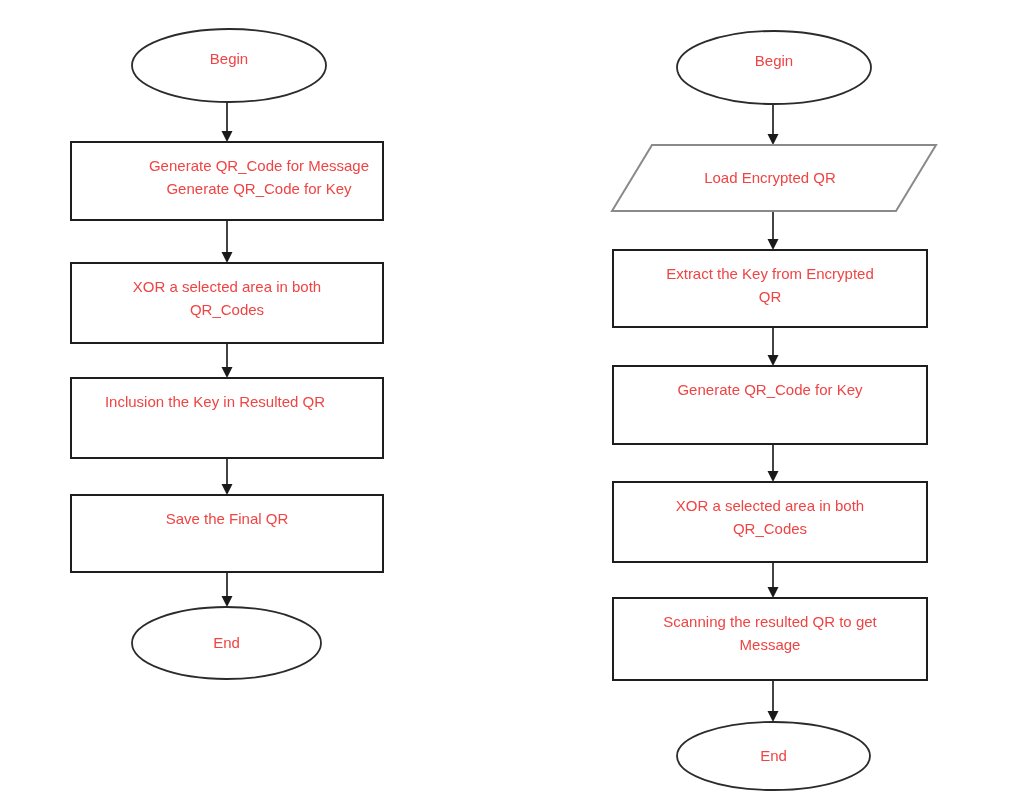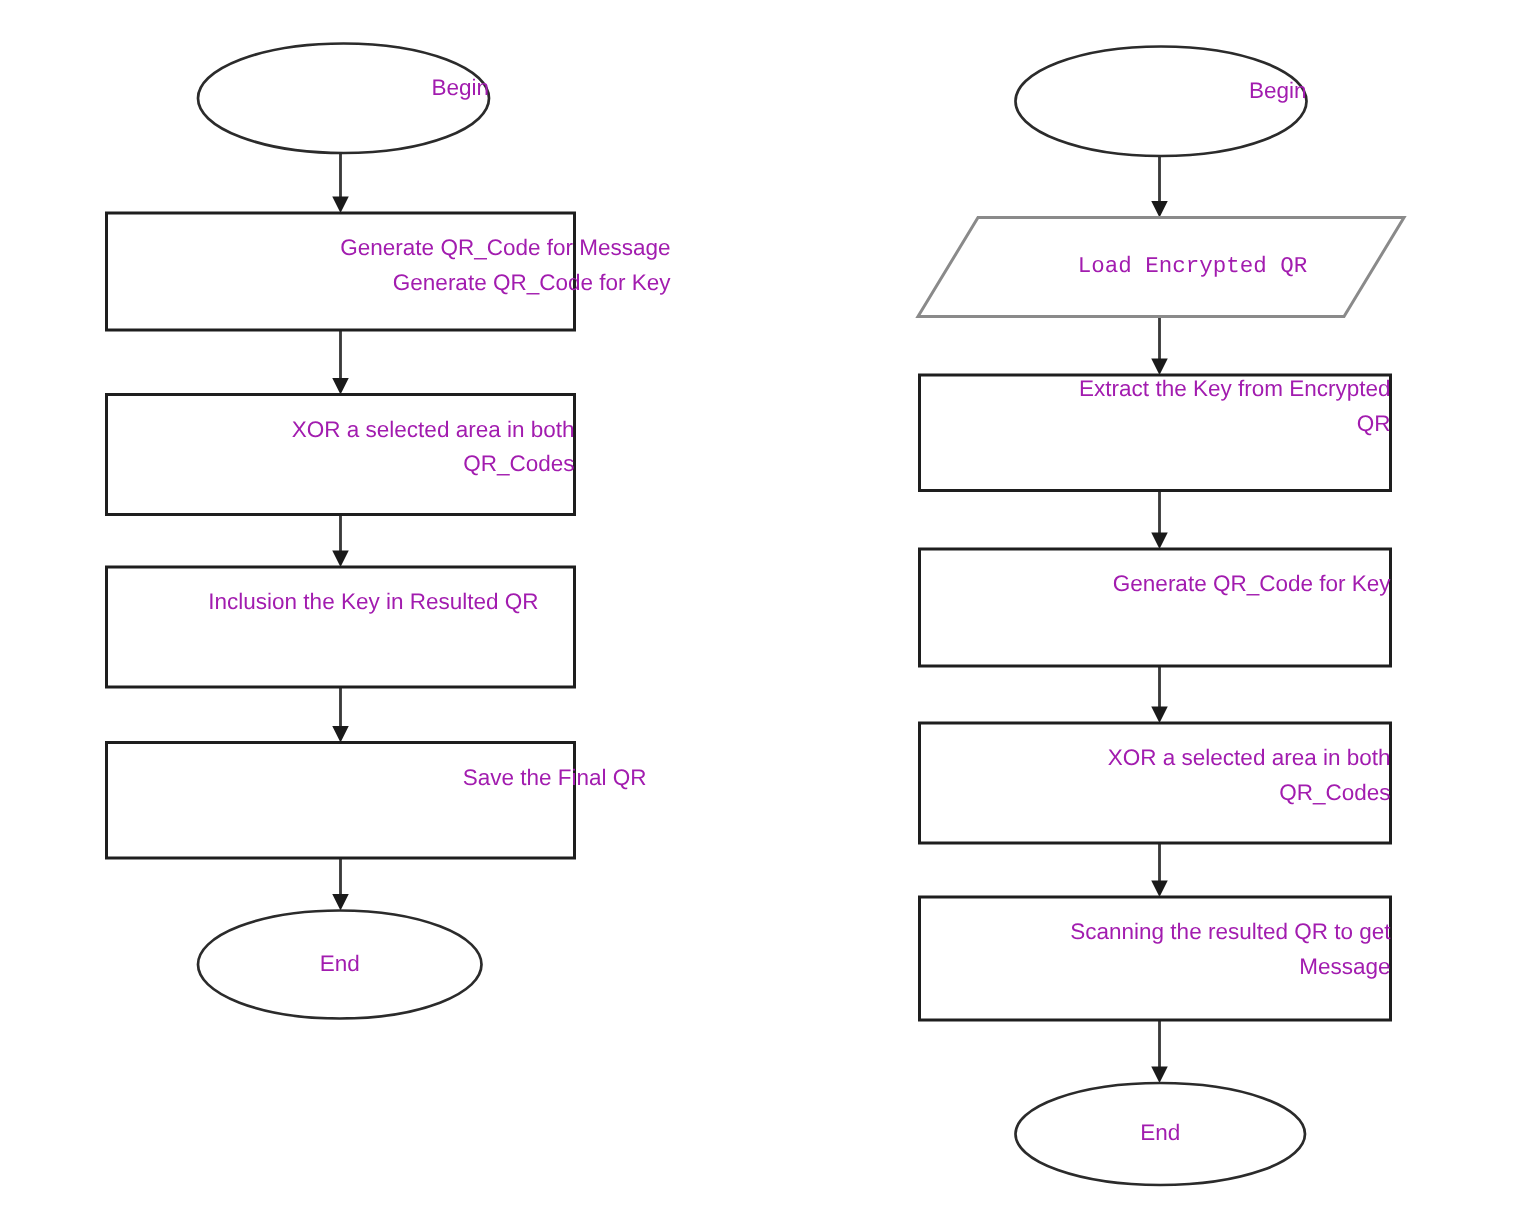--- a/index.html
+++ b/index.html
@@ -50,25 +50,25 @@
     stroke: #3a3a3a;
     stroke-width: 1.9;
     fill: none;
   }
   .connector-head {
     fill: #1a1a1a;
     stroke: none;
   }
   .node-label {
     position: absolute;
-    text-align: right;
+    text-align: center;
     font-family: "Liberation Sans", sans-serif;
     font-size: 15px;
     line-height: 1.55;
-    color: #a21caf;
+    color: #ef4444;
     white-space: pre-line;
     pointer-events: none;
   }
   .label-terminator {
     font-size: 15px;
   }
 </style>
 </head>
 <body>
 
@@ -132,25 +132,25 @@
       <rect x="613" y="598" width="314" height="82" class="node-shape shape-rect"></rect>
       <ellipse cx="773.5" cy="756" rx="96.5" ry="34" class="node-shape shape-ellipse"></ellipse>
     </svg>
   <div id="labels-layer">
       <div class="node-label label-terminator" style="left: 132px; width: 194px; top: 47px;">Begin</div>
       <div class="node-label" style="left: 71px; width: 376px; top: 154px;">Generate QR_Code for Message
 Generate QR_Code for Key</div>
       <div class="node-label" style="left: 71px; width: 312px; top: 275px;">XOR a selected area in both
 QR_Codes</div>
       <div class="node-label" style="left: 71px; width: 288px; top: 390px;">Inclusion the Key in Resulted QR</div>
-      <div class="node-label" style="left: 71px; width: 312px; top: 507px; padding-left: 48px;">Save the Final QR</div>
+      <div class="node-label" style="left: 71px; width: 312px; top: 507px;">Save the Final QR</div>
       <div class="node-label label-terminator" style="left: 132px; width: 189px; top: 607px; height: 72px; display: flex; align-items: center; justify-content: center; flex-direction: column;">End</div>
       <div class="node-label label-terminator" style="left: 677px; width: 194px; top: 49px;">Begin</div>
-      <div class="node-label" style="left: 633px; width: 324px; top: 145px; height: 66px; display: flex; align-items: center; justify-content: center; flex-direction: column; font-family: Liberation Mono, monospace;">Load Encrypted QR</div>
-      <div class="node-label" style="left: 613px; width: 314px; top: 248px;">Extract the Key from Encrypted
+      <div class="node-label" style="left: 608px; width: 324px; top: 145px; height: 66px; display: flex; align-items: center; justify-content: center; flex-direction: column;">Load Encrypted QR</div>
+      <div class="node-label" style="left: 613px; width: 314px; top: 262px;">Extract the Key from Encrypted
 QR</div>
       <div class="node-label" style="left: 613px; width: 314px; top: 378px;">Generate QR_Code for Key</div>
       <div class="node-label" style="left: 613px; width: 314px; top: 494px;">XOR a selected area in both
 QR_Codes</div>
       <div class="node-label" style="left: 613px; width: 314px; top: 610px;">Scanning the resulted QR to get
 Message</div>
       <div class="node-label label-terminator" style="left: 677px; width: 193px; top: 722px; height: 68px; display: flex; align-items: center; justify-content: center; flex-direction: column;">End</div>
     </div>
 </div>
 

